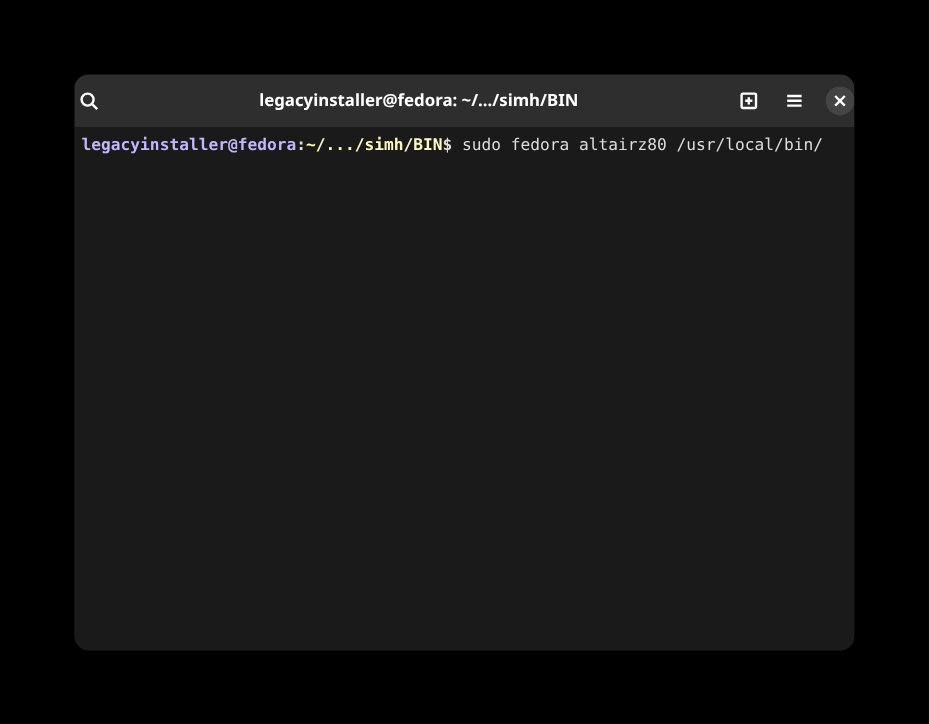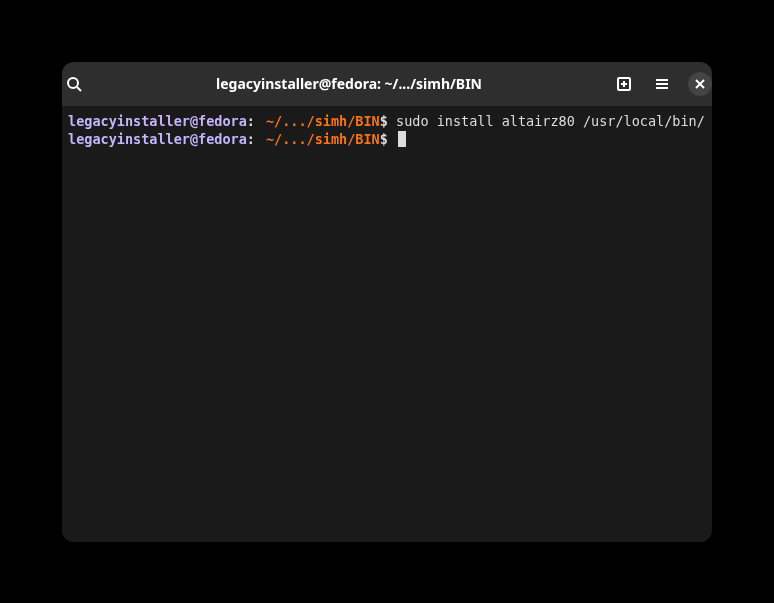--- a/index.html
+++ b/index.html
@@ -84,23 +84,22 @@
     }
     .user-host {
       color: #c4b5fd;
       font-weight: bold;
     }
     .colon {
       color: #ddd;
       font-weight: bold;
     }
     .path {
-      color: #f97316;
+      color: #fef9c3;
       font-weight: bold;
-      margin-left: 11px;
     }
     .dollar {
       color: #ddd;
       font-weight: bold;
     }
     .command {
       color: #ddd;
     }
     .cursor {
       display: inline-block;
@@ -143,19 +142,16 @@
       <div class="close-btn">
         <svg width="10" height="10" viewBox="0 0 10 10" fill="none" stroke="currentColor" stroke-width="2">
           <line x1="1" y1="1" x2="9" y2="9"></line>
           <line x1="9" y1="1" x2="1" y2="9"></line>
         </svg>
       </div>
     </div>
   </div>
   <div class="terminal-body">
     <div class="prompt-line">
-      <span class="user-host">legacyinstaller@fedora</span><span class="colon">:</span><span class="path">~/.../simh/BIN</span><span class="dollar">$ </span><span class="command">sudo install altairz80 /usr/local/bin/</span>
-    </div>
-    <div class="prompt-line">
-      <span class="user-host">legacyinstaller@fedora</span><span class="colon">:</span><span class="path">~/.../simh/BIN</span><span class="dollar">$ </span><span class="command"></span><span class="cursor"></span>
+      <span class="user-host">legacyinstaller@fedora</span><span class="colon">:</span><span class="path">~/.../simh/BIN</span><span class="dollar">$ </span><span class="command">sudo fedora altairz80 /usr/local/bin/</span>
     </div>
   </div>
 </div>
 
 </body></html>

